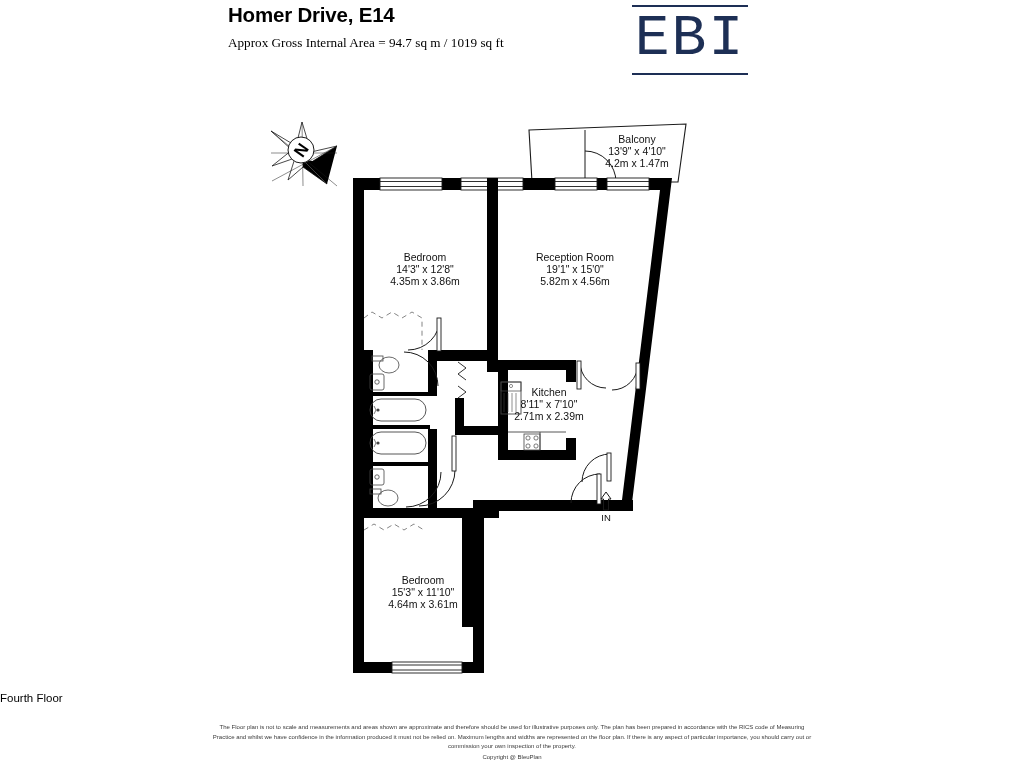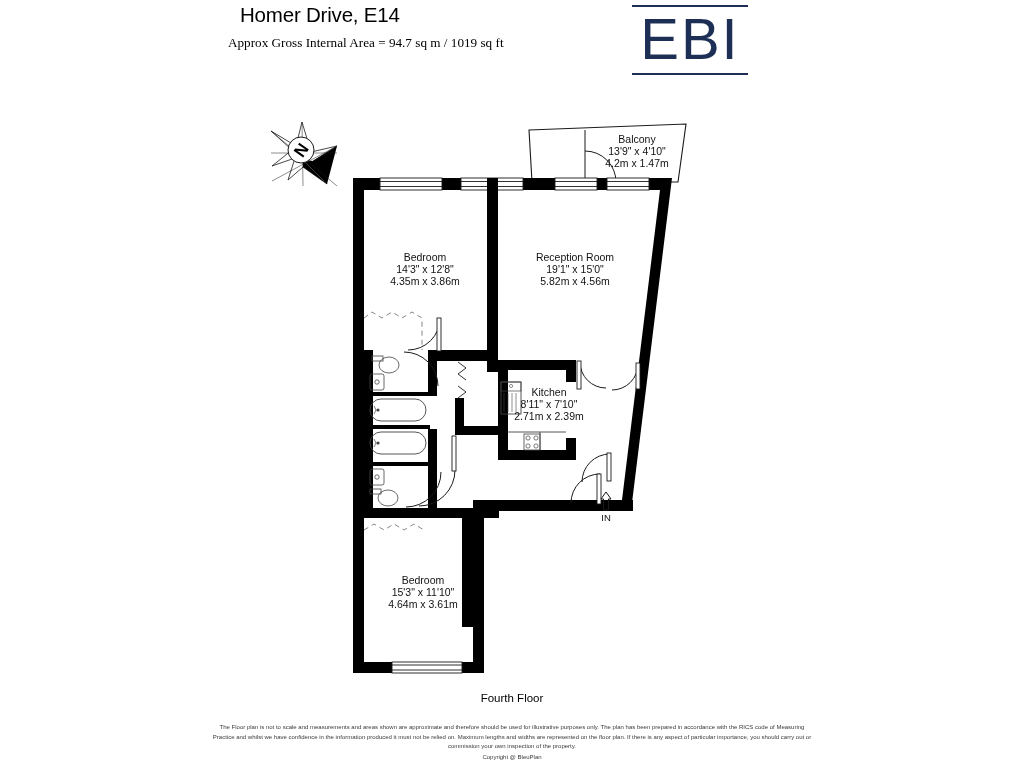--- a/index.html
+++ b/index.html
@@ -24,23 +24,23 @@
 
   
   #header {
     position: absolute;
     left: 228px;
     top: 4px;
     width: 560px;
   }
   #title {
     font-size: 20.5px;
-    font-weight: normal;
+    font-weight: bold;
     letter-spacing: -0.2px;
-    margin: 0 0 7px 12px;
+    margin: 0 0 7px 0;
     line-height: 1.1;
   }
   .area-line {
     font-size: 13.2px;
     line-height: 17.5px;
     white-space: nowrap;
     font-family: Liberation Serif, serif;
   }
 
   
@@ -51,21 +51,21 @@
     width: 116px;
     text-align: center;
   }
   #logo .rule {
     height: 2px;
     background: #1d2f55;
     width: 100%;
   }
   #logo .rule.bottom { height: 2px; }
   #logo .mark {
-    font-family: Liberation Sans, sans-serif;
+    font-family: Liberation Mono, monospace;
     font-size: 58px;
     line-height: 62px;
     color: #1d2f55;
     letter-spacing: 2px;
     padding: 1px 0 3px 0;
     font-weight: normal;
   }
 
   
   #plan {
@@ -75,21 +75,20 @@
     width: 1024px;
     height: 768px;
   }
 
   
   #floor-label {
     position: absolute;
     left: 0;
     top: 692px;
     width: 1024px;
-    text-align: center;
     font-size: 11.5px;
   }
   #disclaimer {
     position: absolute;
     left: 212px;
     top: 723px;
     width: 600px;
     text-align: center;
     font-size: 6.0px;
     line-height: 9.6px;

